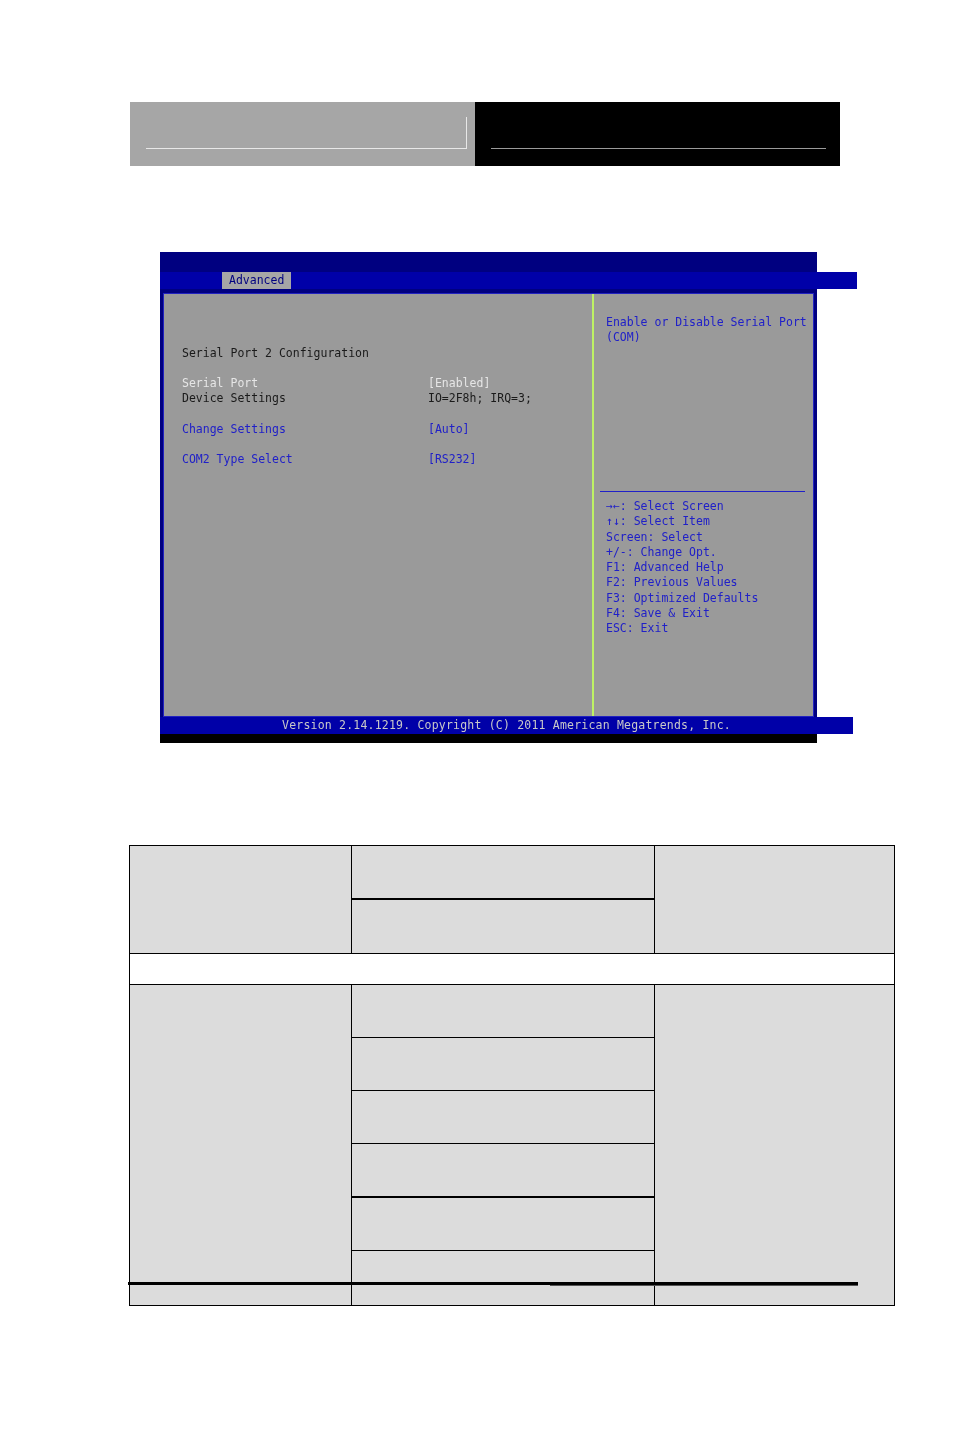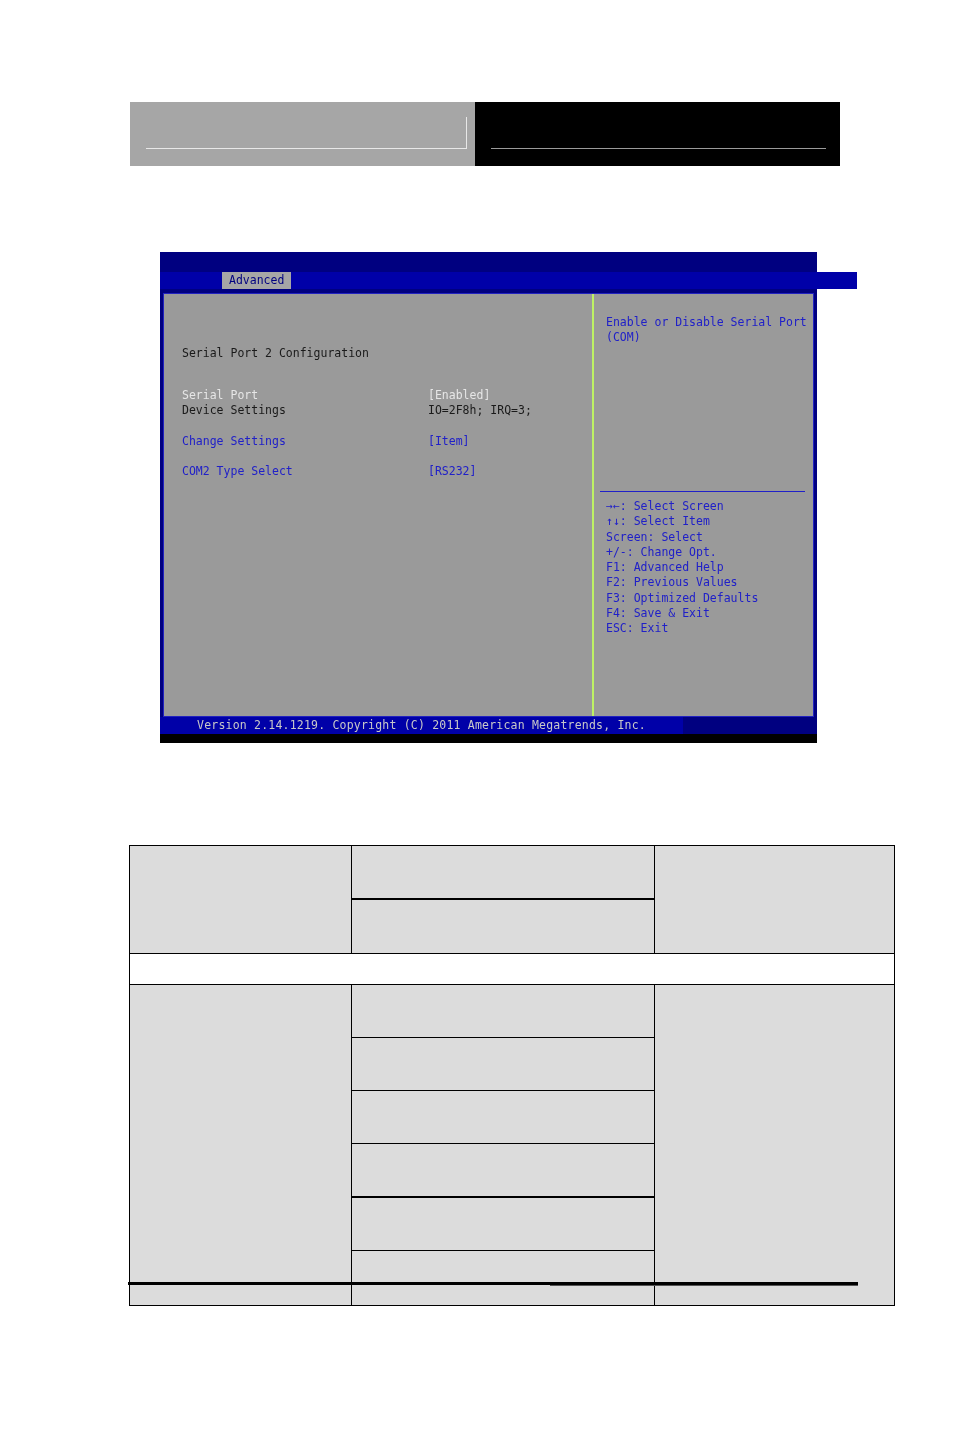--- a/index.html
+++ b/index.html
@@ -158,21 +158,20 @@
     left: 18px;
     top: 52px;
     color: #1a1a1a;
     white-space: nowrap;
   }
   .opt-list {
     position: absolute;
     left: 18px;
     top: 82px;
     right: 6px;
-    margin-top: 12px;
   }
   .opt-row {
     position: relative;
     height: 15.3px;
     white-space: nowrap;
   }
   .opt-row.spacer { height: 15.3px; }
   .opt-label {
     position: absolute;
     left: 0;
@@ -210,21 +209,21 @@
     top: 205px;
     right: 6px;
     color: #2020c8;
   }
   .keylist div { white-space: nowrap; }
 
   .bios-footer {
     position: absolute;
     left: 0;
     bottom: 9px;
-    width: 523px;
+    width: 693px;
     height: 17px;
     background: #0000a8;
     color: #c8c8c8;
     text-align: center;
     line-height: 17px;
     white-space: nowrap;
     letter-spacing: 0.2px;
   }
   .bios-footer-black {
     position: absolute;
@@ -316,21 +315,21 @@
             <span class="opt-label c-white">Serial Port</span>
             <span class="opt-value c-white">[Enabled]</span>
           </div>
           <div class="opt-row">
             <span class="opt-label c-dark">Device Settings</span>
             <span class="opt-value c-dark">IO=2F8h; IRQ=3;</span>
           </div>
           <div class="opt-row spacer"></div>
           <div class="opt-row">
             <span class="opt-label c-blue">Change Settings</span>
-            <span class="opt-value c-blue">[Item]</span>
+            <span class="opt-value c-blue">[Auto]</span>
           </div>
           <div class="opt-row spacer"></div>
           <div class="opt-row">
             <span class="opt-label c-blue">COM2 Type Select</span>
             <span class="opt-value c-blue">[RS232]</span>
           </div>
         </div>
       </div>
 
       <div class="pane-right">

